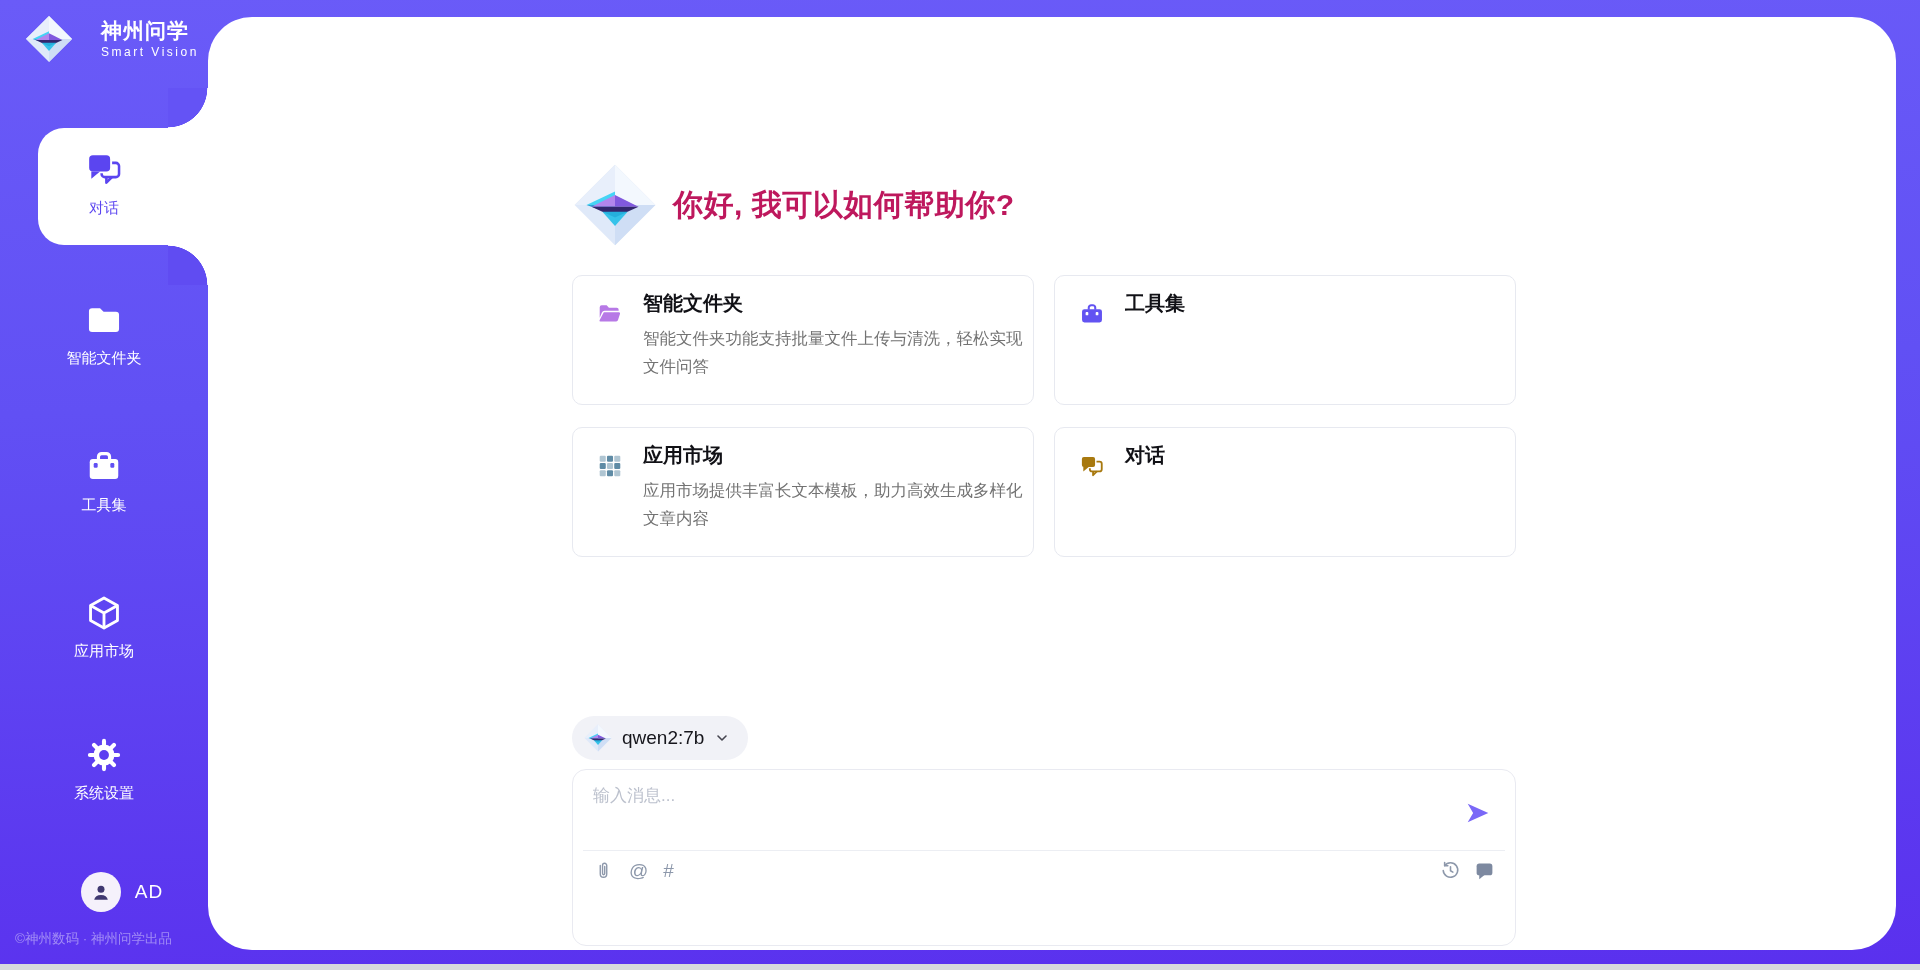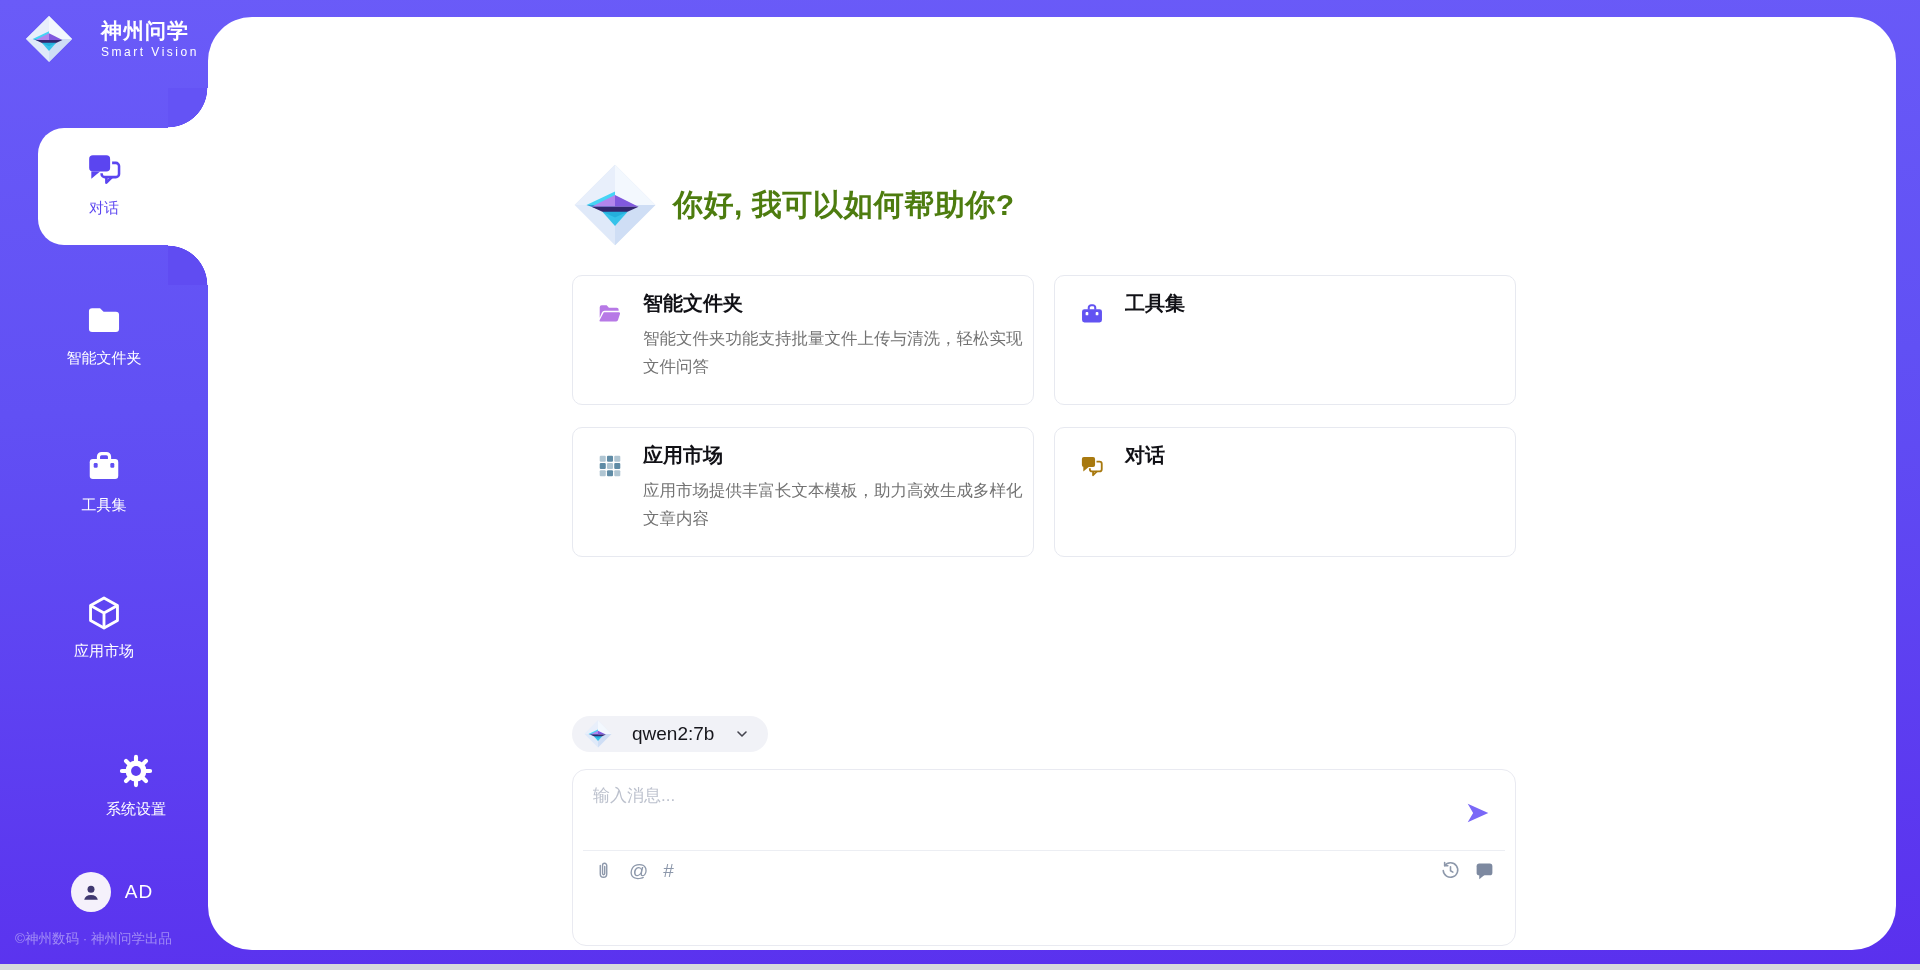--- a/index.html
+++ b/index.html
@@ -35,44 +35,44 @@
     background: radial-gradient(circle 40px at 0 100%, #604cf2 0 39px, #ffffff 39.6px);
   }
   .nav-item {
     position:absolute; left:0; width:208px; text-align:center; color:#ffffff; cursor:pointer;
   }
   .nav-item .nav-icon { width:38px; height:38px; display:inline-block; }
   .nav-item .nav-label { font-size:15px; margin-top:6px; }
   .nav-item.active { color:#5b45f0; }
 
   .user-row {
-    position:absolute; left:8px; top:872px; width:208px;
+    position:absolute; left:18px; top:872px; width:208px;
     display:flex; align-items:center; justify-content:center; gap:14px;
   }
   .avatar { width:40px; height:40px; border-radius:50%; background:#f5f1fb;
     display:flex; align-items:center; justify-content:center; }
   .user-name { color:#fff; font-size:19px; letter-spacing:1px; }
   .copyright { position:absolute; left:15px; top:930px; font-size:13.5px; color:rgba(255,255,255,0.42); }
 
   
   .greeting { position:absolute; left:365px; top:146px; display:flex; align-items:center; gap:16px; }
   .greeting .logo-diamond-big { width:84px; height:84px; }
-  .greeting-title { font-size:30px; font-weight:700; color:#4d7c0f; letter-spacing:0.5px; }
+  .greeting-title { font-size:30px; font-weight:700; color:#be185d; letter-spacing:0.5px; }
 
   .cards { position:absolute; left:364px; top:258px; width:944px;
     display:grid; grid-template-columns:462px 462px; grid-auto-rows:130px; gap:22px 20px; }
   .card { position:relative; background:#fff; border:1px solid #e7e9f0; border-radius:10px; cursor:pointer; }
   .card-icon { position:absolute; left:24px; top:25px; width:26px; height:26px; }
   .card-title { position:absolute; left:70px; top:14px; font-size:20px; font-weight:700; color:#111116; }
   .card-desc { position:absolute; left:70px; top:48px; width:380px;
     font-size:16.5px; line-height:28px; color:#737373; }
 
   .model-pill {
-    position:absolute; left:364px; top:699px; height:36px;
-    display:inline-flex; align-items:center; gap:20px; padding:0 18px 0 12px;
+    position:absolute; left:364px; top:699px; height:44px;
+    display:inline-flex; align-items:center; gap:10px; padding:0 18px 0 12px;
     background:#f1f2f7; border-radius:22px; cursor:pointer;
   }
   .model-pill .logo-diamond-sm { width:28px; height:28px; }
   .model-name { font-size:19px; color:#16161c; }
   .chevron { width:16px; height:16px; }
 
   .composer {
     position:absolute; left:364px; top:752px; width:944px; height:177px;
     background:#fff; border:1.5px solid #e9eaf1; border-radius:14px;
   }
@@ -147,21 +147,21 @@
 </div>
 
 <div class="nav-item" style="top:594px;">
   <svg class="nav-icon" viewBox="0 0 48 48">
     <path d="M24 5 L41 14.5 V33.5 L24 43 L7 33.5 V14.5 Z" fill="none" stroke="#ffffff" stroke-width="3.6" stroke-linejoin="round"></path>
     <path d="M7 14.5 L24 24 L41 14.5 M24 24 V43" fill="none" stroke="#ffffff" stroke-width="3.6" stroke-linejoin="round"></path>
   </svg>
   <div class="nav-label">应用市场</div>
 </div>
 
-<div class="nav-item" style="top:752px;margin-left:32px;">
+<div class="nav-item" style="top:736px;">
   <svg class="nav-icon" viewBox="0 0 24 24">
     <defs>
       <mask id="gearhole">
         <rect x="0" y="0" width="24" height="24" fill="white"></rect>
         <circle cx="12" cy="12" r="3.1" fill="black"></circle>
       </mask>
     </defs>
     <g mask="url(#gearhole)" fill="#ffffff">
       <circle cx="12" cy="12" r="6.6"></circle>
       <rect x="10.7" y="1.8" width="2.6" height="20.4" rx="1.3"></rect>

